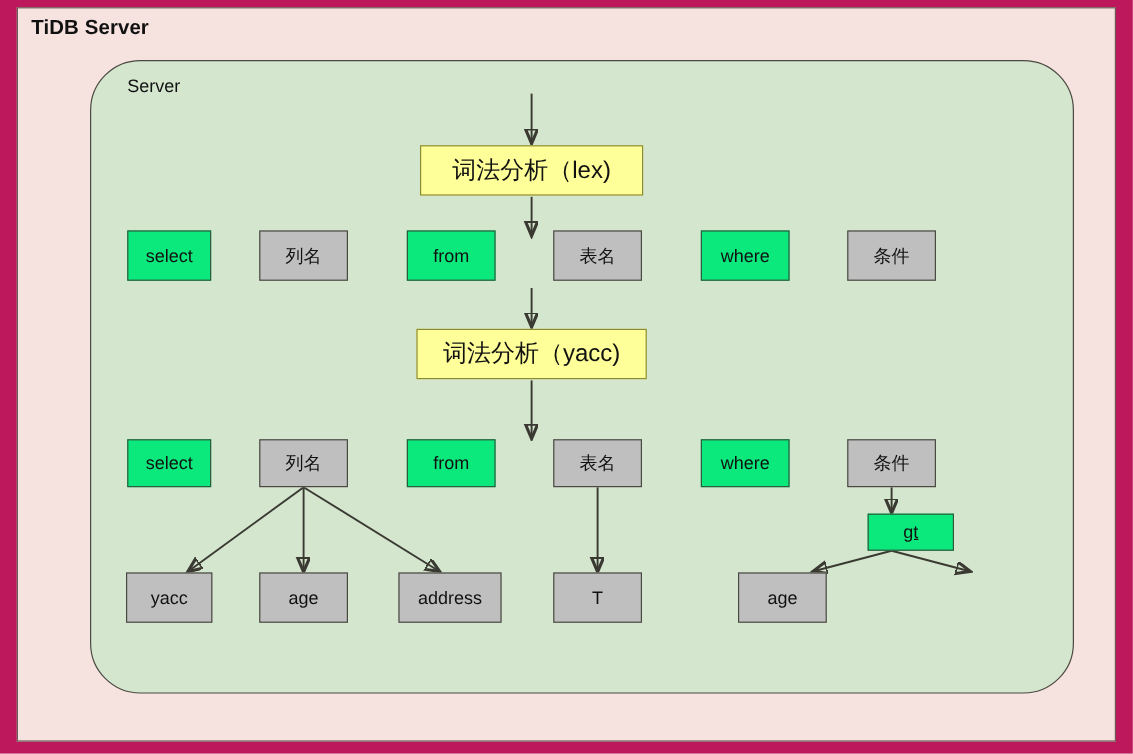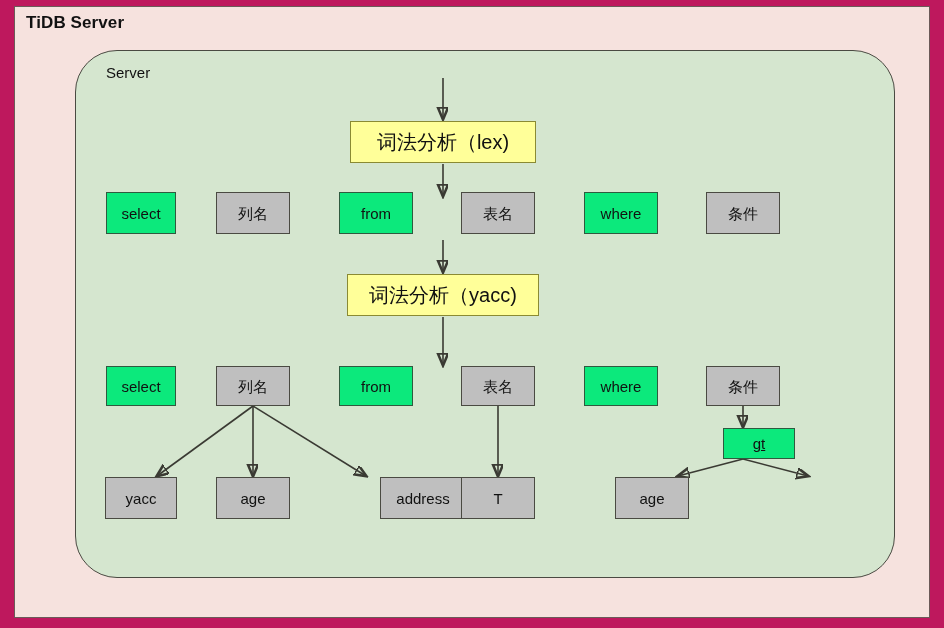--- a/index.html
+++ b/index.html
@@ -169,17 +169,17 @@
   <div class="node gray" style="left:216px; top:366px; width:74px; height:40px;">列名</div>
   <div class="node green" style="left:339px; top:366px; width:74px; height:40px;">from</div>
   <div class="node gray" style="left:461px; top:366px; width:74px; height:40px;">表名</div>
   <div class="node green" style="left:584px; top:366px; width:74px; height:40px;">where</div>
   <div class="node gray" style="left:706px; top:366px; width:74px; height:40px;">条件</div>
 
   <div class="node green" style="left:723px; top:428px; width:72px; height:31px;text-decoration:underline;">gt</div>
 
   <div class="node gray" style="left:105px; top:477px; width:72px; height:42px;">yacc</div>
   <div class="node gray" style="left:216px; top:477px; width:74px; height:42px;">age</div>
-  <div class="node gray" style="left:332px; top:477px; width:86px; height:42px;margin-left:48px;">address</div>
+  <div class="node gray" style="left:332px; top:477px; width:86px; height:42px;">address</div>
   <div class="node gray" style="left:461px; top:477px; width:74px; height:42px;">T</div>
   <div class="node gray" style="left:615px; top:477px; width:74px; height:42px;">age</div>
 
 </div>
 
 </body></html>

